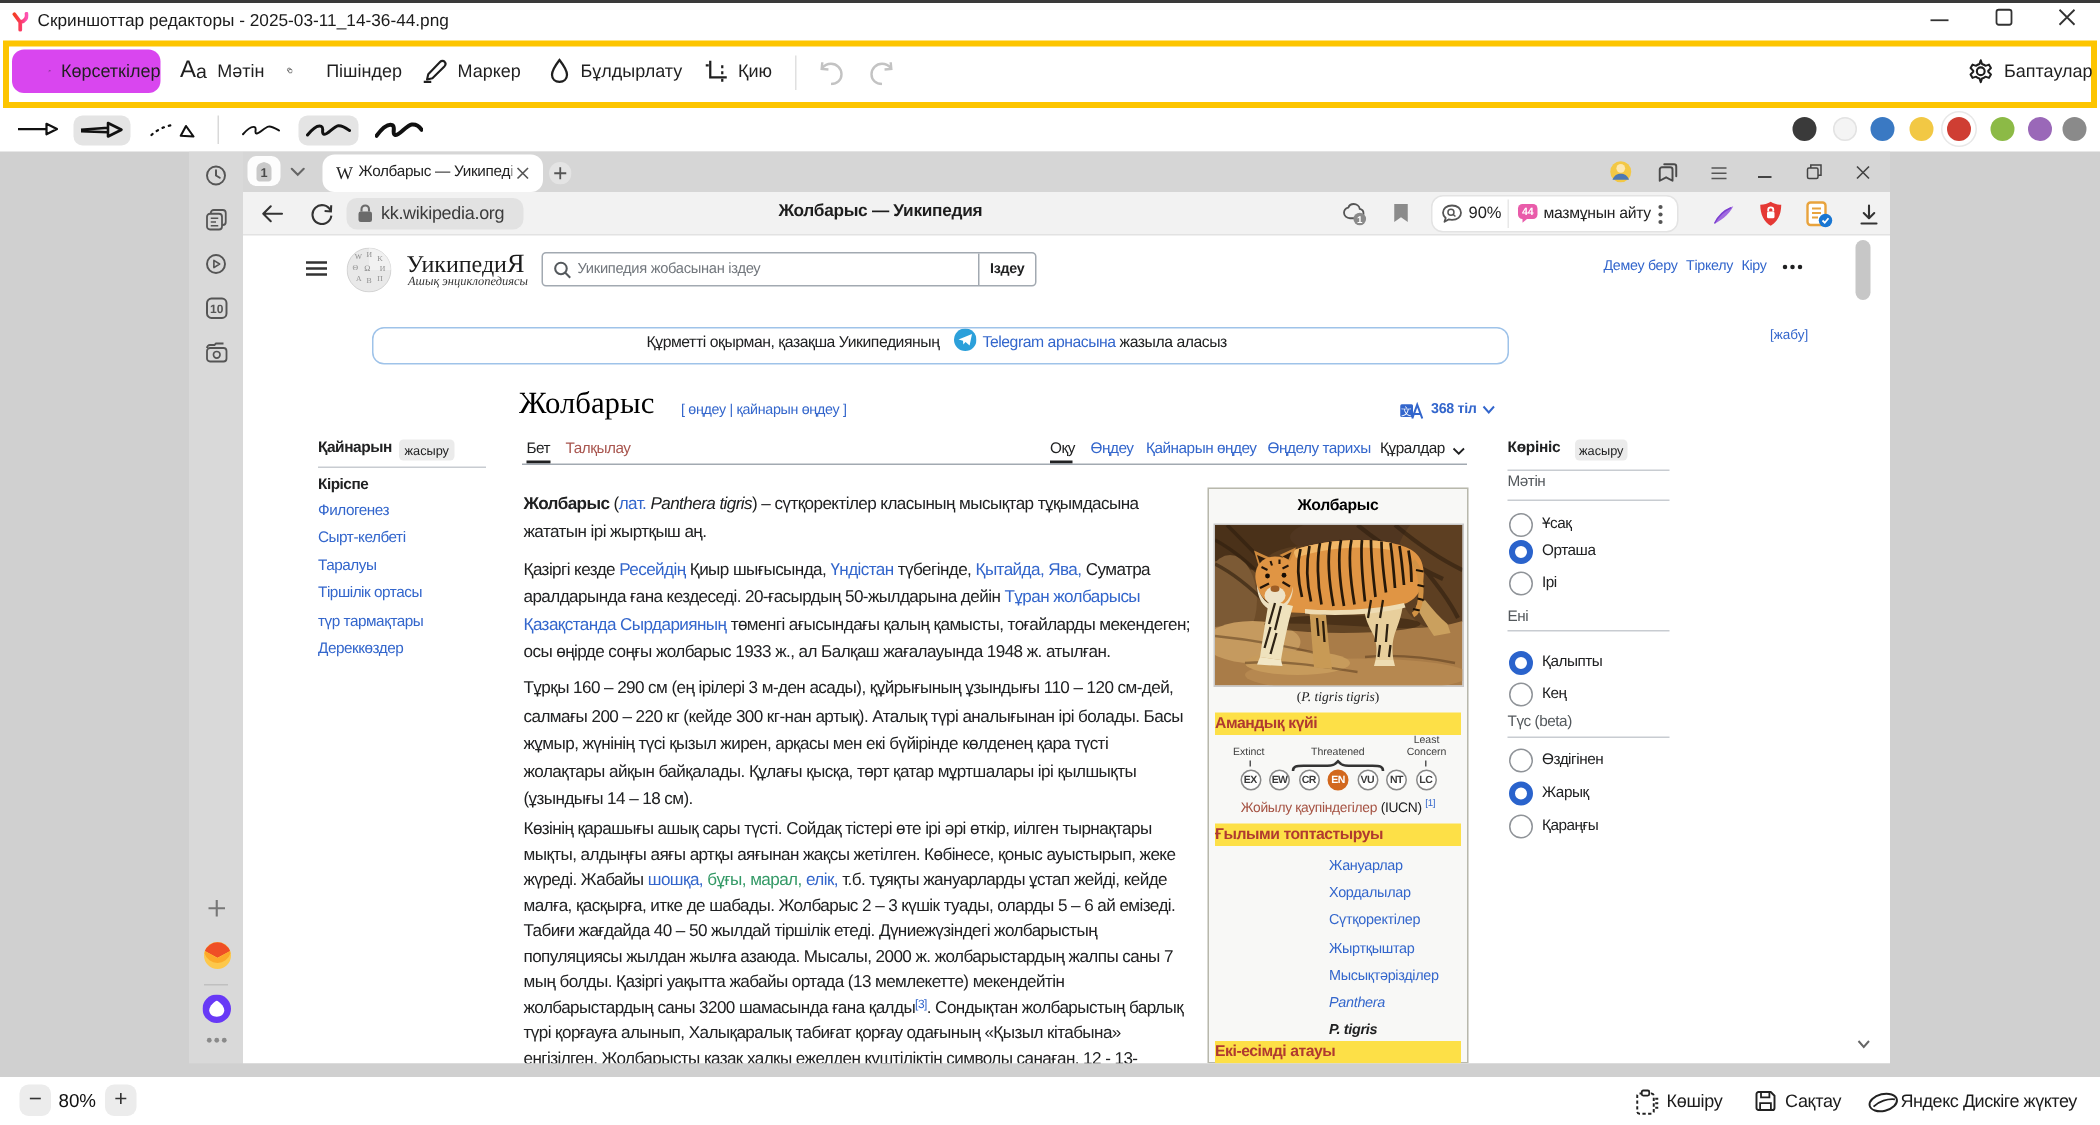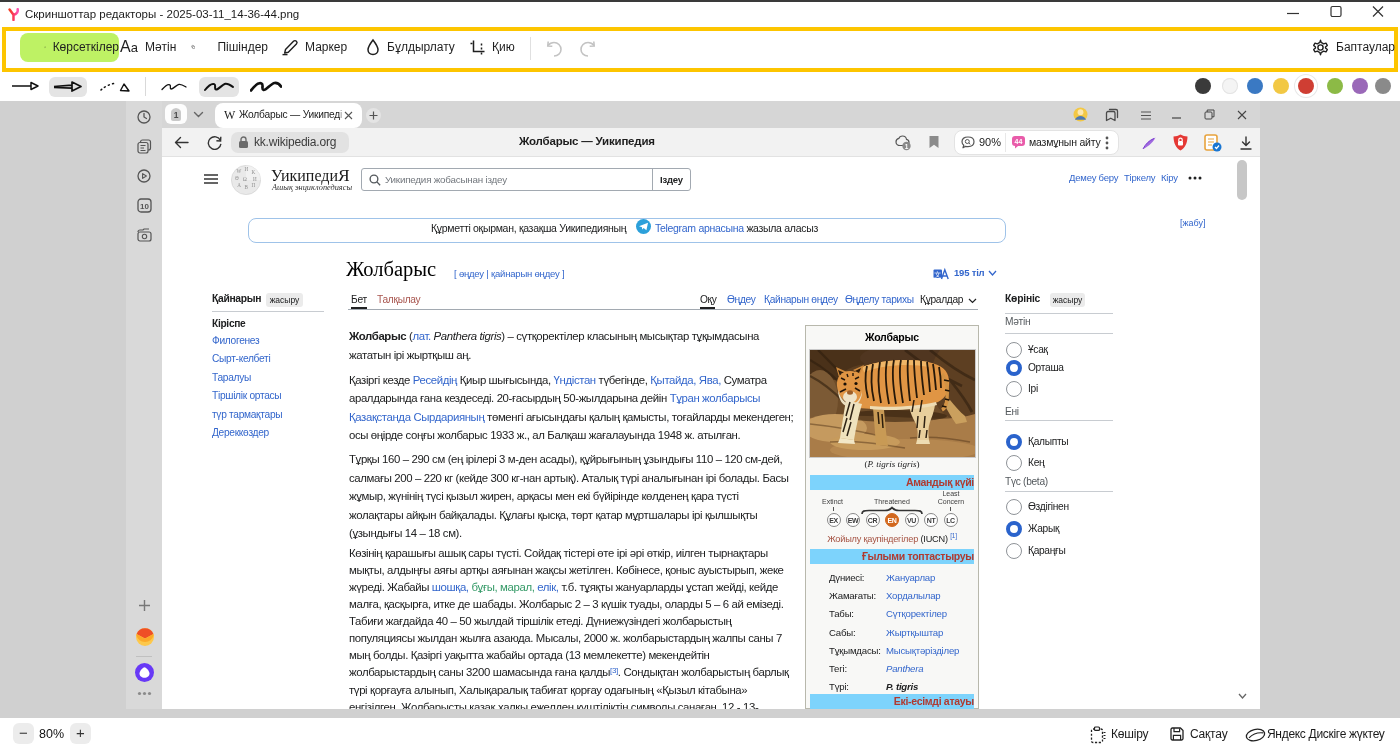--- a/index.html
+++ b/index.html
@@ -25,22 +25,22 @@
   border-bottom:1px solid #e2e2e2; }
 #page { position:absolute; left:0; top:56px; width:1098px; height:552px; background:#fff; overflow:hidden; }
 #bottombar { position:absolute; left:0; top:718px; width:1400px; height:32px; background:#fff; }
 .zbtn { position:absolute; top:5px; width:21px; height:21px; background:#ececec; border-radius:6px;
   text-align:center; line-height:19px; font-size:15px; color:#333; }
 .action { position:absolute; top:9px; font-size:12px; color:#1b1b1b; letter-spacing:-0.2px; }
 #page a { color:#3366cc; text-decoration:none; }
 .serif { font-family:"Liberation Serif", serif; }
 .bodyp { left:187px; width:480px; font-size:11.4px; line-height:18.5px; color:#202122;
   white-space:nowrap; letter-spacing:-0.38px; }
-.ibhead { position:absolute; left:4px; width:164px; height:15px; background:#7dd3fc;
-  text-align:right; font-size:10.5px; font-weight:bold; color:#b03a30; line-height:15px; letter-spacing:-0.3px; }
+.ibhead { position:absolute; left:4px; width:164px; height:15px; background:#fde047;
+  text-align:left; font-size:10.5px; font-weight:bold; color:#b03a30; line-height:15px; letter-spacing:-0.3px; }
 .ccirc { position:absolute; top:187px; width:14px; height:14px; border:1px solid #888;
   border-radius:50%; background:#fff; font-size:7px; font-weight:bold; color:#3a3a3a;
   text-align:center; line-height:13px; letter-spacing:-0.4px; }
 .ccirc.sel { background:#d2681e; border-color:#d2681e; color:#fff; }
 .radio { position:absolute; left:844px; width:16px; height:16px; border:1px solid #8f9398;
   border-radius:50%; background:#fff; }
 .radio.on { border:4.5px solid #2a63cc; }
 .rlab { position:absolute; left:866px; font-size:10.2px; color:#202122; letter-spacing:-0.3px; }
 .seclab { position:absolute; left:843px; font-size:10.2px; color:#54595d; letter-spacing:-0.3px; }
 .hrule { position:absolute; height:1px; background:#c8ccd1; }
@@ -69,21 +69,21 @@
       </svg>
  <svg class="abs" style="left:1329px;top:4px" width="14" height="14" viewBox="0 0 14 14">
         <rect x="2" y="2.5" width="10" height="10" rx="1.5" stroke="#333" stroke-width="1.2" fill="none"></rect>
       </svg>
  <svg class="abs" style="left:1371px;top:4px" width="14" height="14" viewBox="0 0 14 14">
         <path d="M2 2.5 L12 12.5 M12 2.5 L2 12.5" stroke="#333" stroke-width="1.2" fill="none"></path>
       </svg>
 </div>
 
 <div id="tb1">
- <div class="tbbtn" style="left:14px;width:99px;background:#bef264;padding-left:24px">
+ <div class="tbbtn" style="left:2px;width:99px;background:#d946ef;padding-left:24px">
   <svg width="17" height="17" viewBox="0 0 17 17">
           <path d="M2.5 14.5 L13.5 3.5 M13.8 3.2 L14 9 M13.8 3.2 L8 3" stroke="#1f1f1f" stroke-width="1.5" fill="none" stroke-linecap="round"></path>
         </svg>
   <span style="margin-left:7px">Көрсеткілер</span>
  </div>
  <div class="tbbtn" style="left:109px;width:64px;padding-left:5px">
   <span style="font-size:16px">A</span>
         <span style="font-size:13px">a</span>
   <span style="margin-left:7px">Мәтін</span>
  </div>
@@ -363,21 +363,21 @@
    <div class="abs" style="left:493px;top:65px;font-size:10.5px;letter-spacing:-0.3px"><span style="color:#36c">Telegram арнасына</span> <span style="color:#202122">жазыла аласыз</span></div>
    <div class="abs" style="left:1018px;top:61px;font-size:9px;color:#36c">[жабу]</div>
 
    <div class="serif abs" style="left:184px;top:101px;font-size:20.5px;color:#000">Жолбарыс</div>
    <div class="abs" style="left:292px;top:111px;font-size:9.5px;color:#36c;letter-spacing:-0.2px">[ өңдеу | қайнарын өңдеу ]</div>
    <svg class="abs" style="left:771px;top:110px" width="16" height="14" viewBox="0 0 16 14">
               <rect x="0.5" y="2.5" width="8.5" height="8.5" rx="1" fill="#36c"></rect>
               <text x="4.7" y="9.5" font-size="7" fill="#fff" text-anchor="middle" font-family="Liberation Sans">文</text>
               <path d="M8.5 12 L11.8 2.8 L15.2 12 M9.8 9 H13.9" stroke="#36c" stroke-width="1.4" fill="none"></path>
             </svg>
-   <div class="abs" style="left:792px;top:110px;font-size:9.5px;font-weight:bold;color:#36c;letter-spacing:-0.2px">195 тіл</div>
+   <div class="abs" style="left:792px;top:110px;font-size:9.5px;font-weight:bold;color:#36c;letter-spacing:-0.2px">368 тіл</div>
    <svg class="abs" style="left:826px;top:113px" width="9" height="7" viewBox="0 0 9 7">
               <path d="M1 1 L4.5 5 L8 1" stroke="#36c" stroke-width="1.3" fill="none"></path>
             </svg>
 
    <div class="tabitem" style="left:189px;color:#202122">Бет</div>
    <div class="tabitem" style="left:215px;color:#a8554e">Талқылау</div>
    <div class="tabitem" style="left:538px;color:#202122">Оқу</div>
    <div class="tabitem" style="left:565px">Өңдеу</div>
    <div class="tabitem" style="left:602px">Қайнарын өңдеу</div>
    <div class="tabitem" style="left:683px">Өңделу тарихы</div>
@@ -478,21 +478,20 @@
     </svg>
     <div class="ccirc" style="left:20.5px">EX</div>
     <div class="ccirc" style="left:40px">EW</div>
     <div class="ccirc" style="left:59.5px">CR</div>
     <div class="ccirc sel" style="left:79px">EN</div>
     <div class="ccirc" style="left:98.5px">VU</div>
     <div class="ccirc" style="left:118px">NT</div>
     <div class="ccirc" style="left:137.5px">LC</div>
     <div class="abs" style="left:0;top:206px;width:172px;text-align:center;font-size:9.2px;letter-spacing:-0.2px"><span style="color:#a55242">Жойылу қаупіндегілер</span> <span style="color:#202122">(IUCN)</span> <sup style="font-size:6.5px;color:#36c">[1]</sup></div>
     <div class="ibhead" style="top:223px">Ғылыми топтастыруы</div>
-    <div class="abs" style="left:23px;top:243px;font-size:9.6px;color:#202122;line-height:18.2px;letter-spacing:-0.2px">Дүниесі:<br>Жамағаты:<br>Табы:<br>Сабы:<br>Тұқымдасы:<br>Тегі:<br>Түрі:</div>
     <div class="abs" style="left:80px;top:243px;font-size:9.6px;color:#36c;line-height:18.2px;letter-spacing:-0.2px">Жануарлар<br>Хордалылар<br>Сүтқоректілер<br>Жыртқыштар<br>Мысықтәрізділер<br><i>Panthera</i><br><b style="color:#202122"><i>P. tigris</i></b></div>
     <div class="ibhead" style="top:368px">Екі-есімді атауы</div>
    </div>
 
    <div class="abs" style="left:843px;top:136px;font-size:10.3px;font-weight:bold;color:#202122;letter-spacing:-0.2px">Көрініс</div>
    <div class="abs" style="left:888px;top:136px;width:35px;height:14px;background:#ebebeb;border-radius:3px;font-size:8.5px;color:#202122;text-align:center;line-height:14px">жасыру</div>
    <div class="abs hrule" style="left:843px;top:156px;width:108px"></div>
    <div class="seclab" style="top:158.5px">Мәтін</div>
    <div class="abs hrule" style="left:843px;top:176px;width:108px"></div>
    <div class="radio" style="top:185px"></div>

